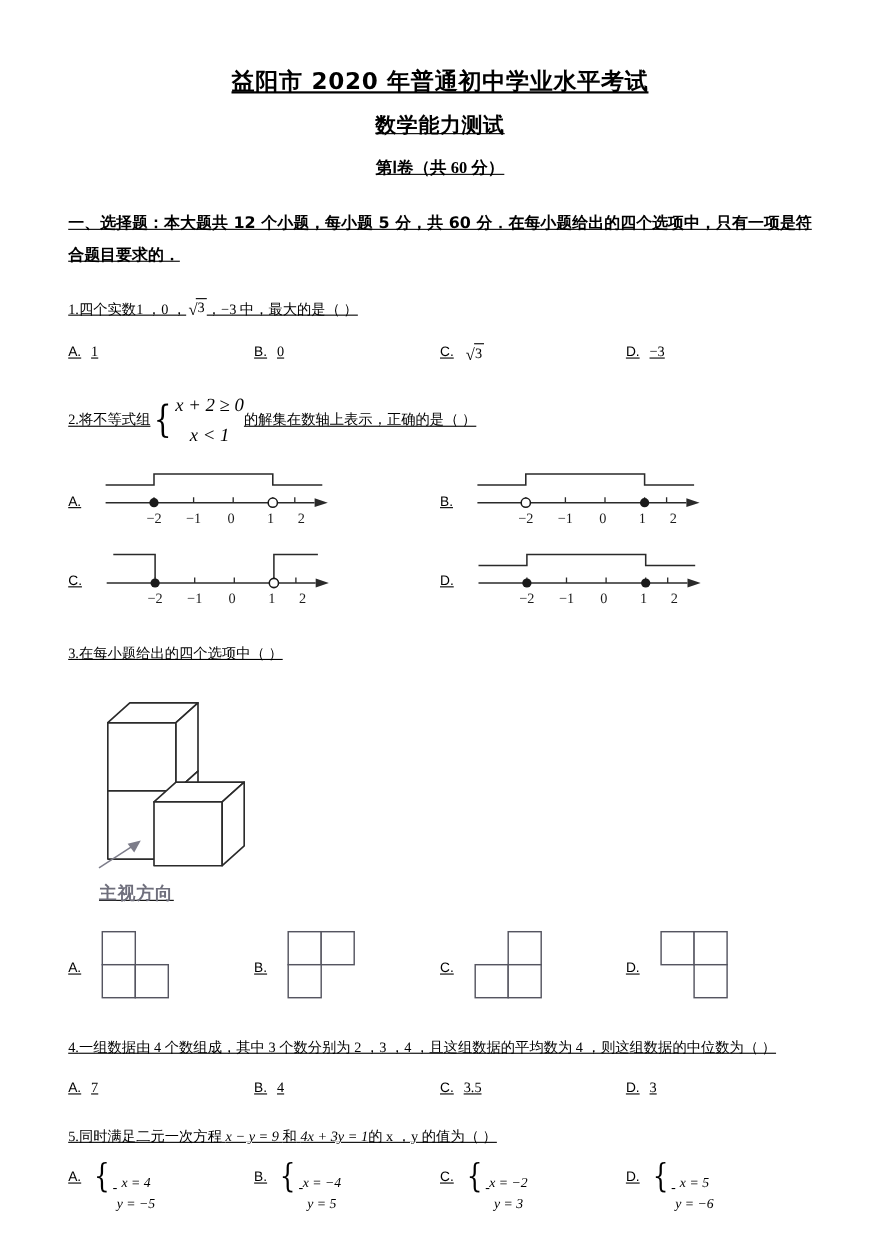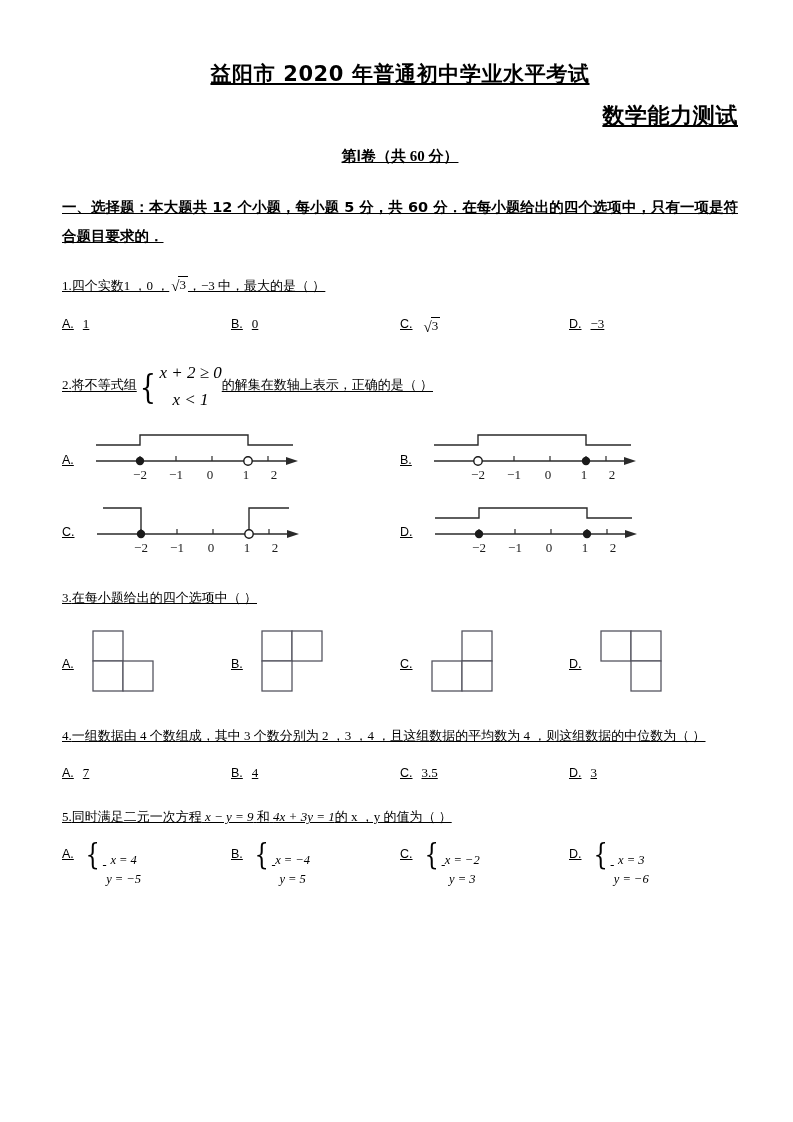--- a/index.html
+++ b/index.html
@@ -19,24 +19,24 @@
   .doc-title {
     text-align: center;
     font-family: "DejaVu Sans", "Liberation Sans", sans-serif;
     font-weight: bold;
     font-size: 21px;
     letter-spacing: 0.6px;
     margin: 16px 0 0 0;
     line-height: 1.4;
   }
   .doc-subtitle {
-    text-align: right;
+    text-align: center;
     font-family: "DejaVu Sans", "Liberation Sans", sans-serif;
     font-weight: bold;
-    font-size: 22px;
+    font-size: 19px;
     letter-spacing: 0.6px;
     margin: 12px 0 0 0;
   }
   .paper-part {
     text-align: center;
     font-size: 15px;
     font-weight: bold;
     margin: 16px 0 0 0;
     font-family: "Liberation Serif", serif;
   }
@@ -274,20 +274,48 @@
         </div>
       </div>
     </div>
   </div>
 
   <div class="q">
     <div class="q-stem">
       <span class="q-num">3.</span><span>在每小题给出的四个选项中（  ）</span>
     </div>
 
+    <div class="solid-wrap">
+      <svg width="190" height="175" viewBox="0 0 190 175">
+        <g fill="none" stroke="#2b2b2b" stroke-width="1.5" stroke-linejoin="round">
+
+          <rect x="22" y="40" width="62" height="62" fill="#ffffff"></rect>
+
+          <polygon points="22,40 42,22 104,22 84,40" fill="#ffffff"></polygon>
+
+          <polygon points="84,40 104,22 104,84 84,102" fill="#ffffff"></polygon>
+
+          <rect x="22" y="102" width="62" height="62" fill="#ffffff"></rect>
+
+          <polygon points="84,102 104,84 104,112 84,130" fill="#ffffff"></polygon>
+
+          <polygon points="64,112 84,94 146,94 126,112" fill="#ffffff"></polygon>
+
+          <rect x="64" y="112" width="62" height="58" fill="#ffffff"></rect>
+
+          <polygon points="126,112 146,94 146,152 126,170" fill="#ffffff"></polygon>
+        </g>
+
+        <g stroke="#7d7d8a" stroke-width="1.4" fill="none">
+          <line x1="14" y1="172" x2="48" y2="150"></line>
+        </g>
+        <polygon points="52,147 40,150 46,158" fill="#7d7d8a"></polygon>
+      </svg>
+      <div style="margin-top:-4px; margin-left:14px; font-size:16px; font-weight:bold; color:#6f6f7c; font-family:'DejaVu Sans','Liberation Sans',sans-serif; letter-spacing:1px;">主视方向</div>
+    </div>
 
     <div class="sq-opts">
       <div class="sq-opt">
         <span class="opt-label">A.</span>
         <span>
           <svg width="80" height="70" viewBox="0 0 80 70">
             <g fill="#ffffff" stroke="#555560" stroke-width="1.3">
               <rect x="10" y="6" width="30" height="30"></rect>
               <rect x="10" y="36" width="30" height="30"></rect>
               <rect x="40" y="36" width="30" height="30"></rect>
@@ -391,21 +419,21 @@
             <span class="row math">x = −2</span>
             <span class="row math">y = 3</span>
           </span>
         </span>
       </div>
       <div class="opt">
         <span class="opt-label">D.</span>
         <span class="opt-body system">
           <span class="brace">{</span>
           <span class="sys-rows">
-            <span class="row math">x = 3</span>
+            <span class="row math">x = 5</span>
             <span class="row math">y = −6</span>
           </span>
         </span>
       </div>
     </div>
   </div>
 
 </div>
 
 </body></html>

